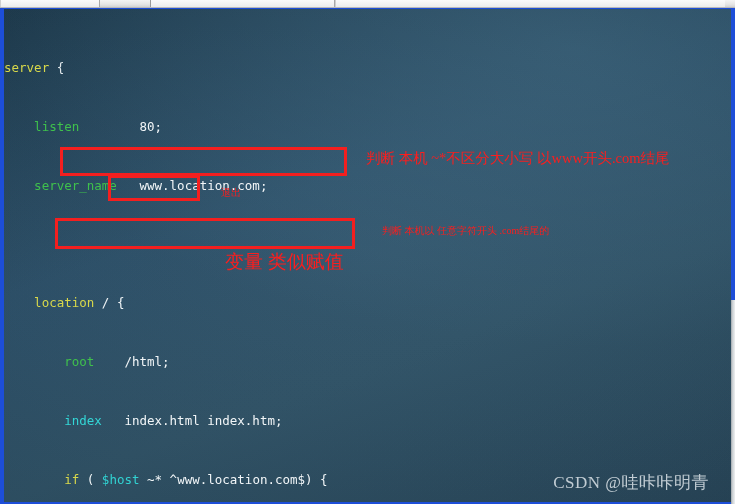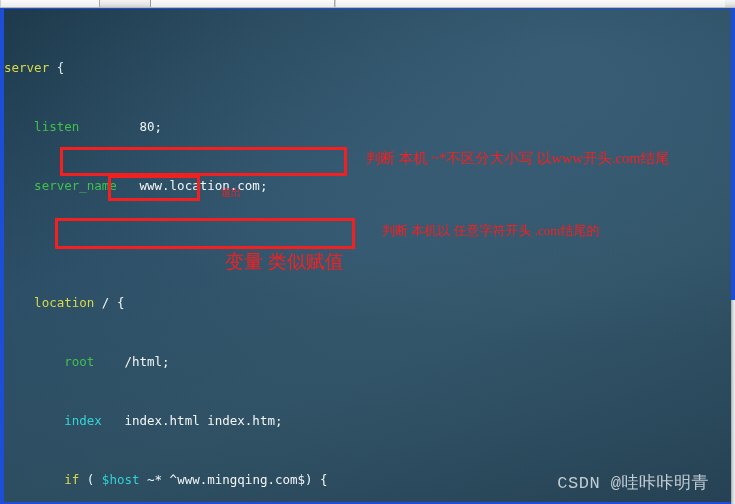--- a/index.html
+++ b/index.html
@@ -100,31 +100,31 @@
     position: absolute;
     color: #fb1e1e;
     font-family: Liberation Serif, serif;
     font-size: 14px;
     line-height: 16px;
     white-space: nowrap;
     z-index: 6;
   }
   #annot-1 { left: 362px; top: 141px; font-size: 14.5px; }
   #annot-2 { left: 217px; top: 176px; font-size: 10px; }
-  #annot-3 { left: 378px; top: 214px; font-size: 13px; }
+  #annot-3 { left: 378px; top: 214px; font-size: 10px; }
   #annot-4 { left: 221px; top: 245px; font-size: 19px; }
 
   
   .watermark {
     position: absolute;
     right: 22px;
     bottom: 8px;
     color: #cfd8de;
     opacity: 0.92;
-    font-family: Liberation Mono, monospace;
+    font-family: Liberation Serif, serif;
     font-size: 17px;
     letter-spacing: 0.5px;
     z-index: 7;
     white-space: nowrap;
   }
 
   
   .scroll-sliver {
     position: absolute;
     right: 0;
@@ -149,21 +149,21 @@
   <div class="terminal">
 
     <div class="code">
       <span class="ln"><span class="kw">server</span><span class="punc"> {</span></span>
       <span class="ln"><span class="pln">    </span><span class="dir">listen</span><span class="pln">        80;</span></span>
       <span class="ln"><span class="pln">    </span><span class="dir">server_name</span><span class="pln">   www.location.com;</span></span>
       <span class="ln"> </span>
       <span class="ln"><span class="pln">    </span><span class="kw">location</span><span class="pln"> / {</span></span>
       <span class="ln"><span class="pln">        </span><span class="dir">root</span><span class="pln">    /html;</span></span>
       <span class="ln"><span class="pln">        </span><span class="idx">index</span><span class="pln">   index.html index.htm;</span></span>
-      <span class="ln"><span class="pln">        </span><span class="kw">if</span><span class="pln"> ( </span><span class="var">$host</span><span class="pln"> ~* ^www.mingqing.com$) {</span></span>
+      <span class="ln"><span class="pln">        </span><span class="kw">if</span><span class="pln"> ( </span><span class="var">$host</span><span class="pln"> ~* ^www.location.com$) {</span></span>
       
       
       
       
       
       
       
       
       
       

